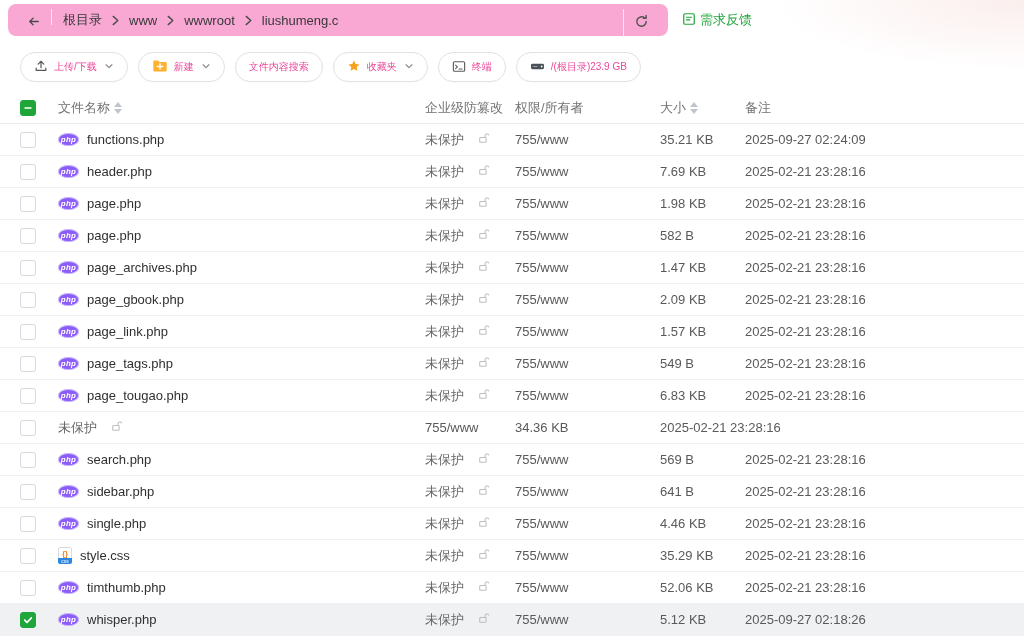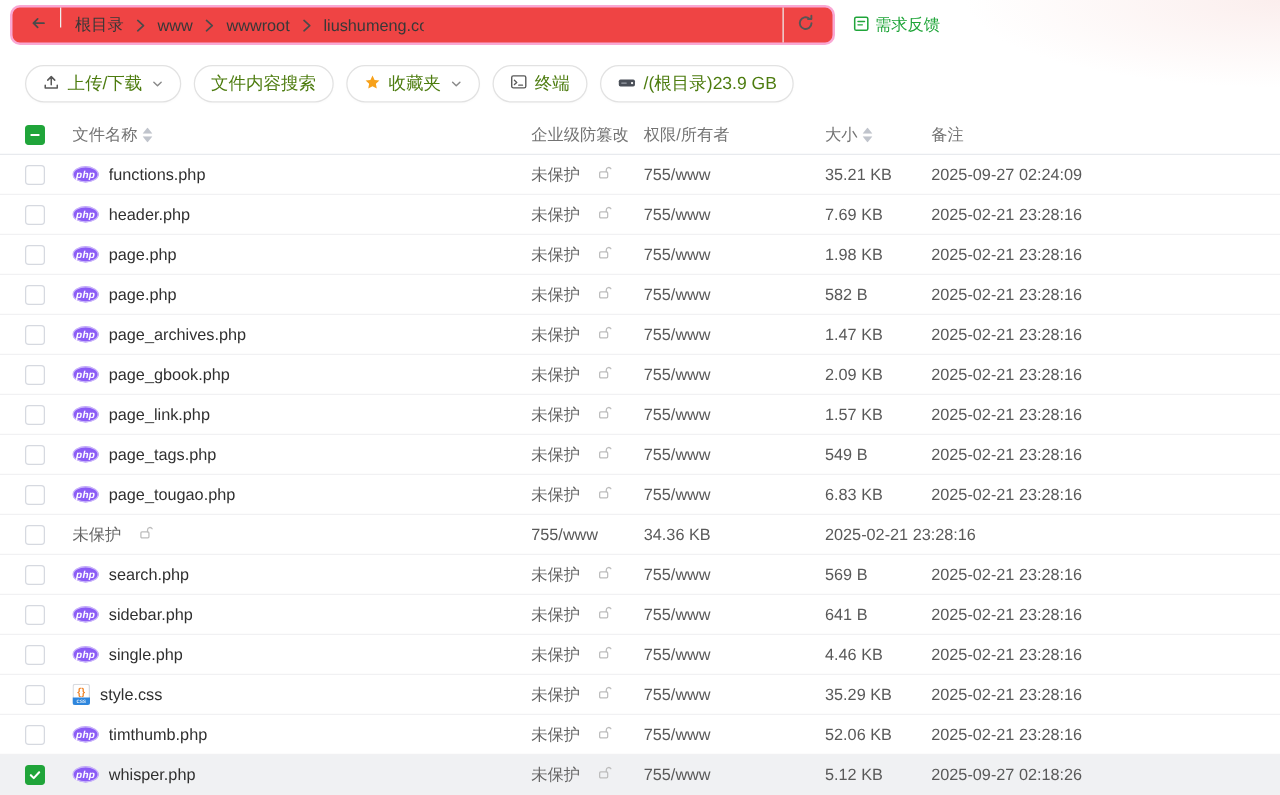--- a/index.html
+++ b/index.html
@@ -12,21 +12,21 @@
     content:""; position:absolute; top:0; right:0; width:420px; height:120px;
     background:radial-gradient(ellipse 360px 100px at 100% 0%, #fbeeed 0%, rgba(251,238,237,0) 70%);
     pointer-events:none; z-index:0;
   }
   .page{ position:relative; z-index:1; }
 
   
   .topbar{ display:flex; align-items:center; height:40px; padding:0 10px 0 8px; }
   .crumbbox{
     display:flex; align-items:flex-start; height:32px; width:660px;
-    border:2px solid #f9a8d4; border-radius:8px; background:#ef4444; padding:0 4px;
+    border:5px solid #f9a8d4; border-radius:8px; background:#f9a8d4; padding:0 4px;
   }
   .back-btn{
     display:flex; align-items:center; justify-content:center;
     width:32px; height:28px; border:none; background:transparent; cursor:pointer;
   }
   .crumb-sep-line{ width:1px; height:16px; background:#eee; margin:0 2px; }
   .crumbs{ display:flex; align-items:center; height:100%; flex:1; overflow:hidden; }
   .crumb{ padding:0 9px; color:#383838; cursor:pointer; white-space:nowrap; }
   .crumb-chevron{ display:flex; align-items:center; color:#555; }
   .crumb-space{ flex:1; min-width:20px; height:100%; cursor:text; }
@@ -38,21 +38,21 @@
   .feedback-link{
     display:flex; align-items:center; gap:4px; margin-left:14px;
     color:#20a53a; cursor:pointer; text-decoration:none; white-space:nowrap;
   }
 
   
   .toolbar{ display:flex; align-items:center; gap:10px; padding:12px 0 0 20px; height:42px; }
   .tbtn{
     display:inline-flex; align-items:center; gap:6px; height:30px; padding:0 13px;
     background:#fff; border:1px solid #e2e2e2; border-radius:15px;
-    font-size:14px; color:#4d7c0f; cursor:pointer; white-space:nowrap;
+    font-size:10px; color:#ec4899; cursor:pointer; white-space:nowrap;
     box-shadow:0 1px 2px rgba(0,0,0,0.02);
   }
   .tbtn svg{ flex:none; }
   .chev-down{ margin-left:1px; }
 
   
   .filetable{ margin-top:10px; }
   .trow{
     display:grid;
     grid-template-columns:38px 367px 90px 145px 85px 150px 1fr;
@@ -171,20 +171,34 @@
           </svg>
       </span>
       <span>上传/下载</span>
       <span class="chev-down">
         <svg width="10" height="10" viewBox="0 0 12 12">
             <path d="M2.5 4.5 L6 8 l3.5-3.5" fill="none" stroke="#8a8a8a" stroke-width="1.4" stroke-linecap="round" stroke-linejoin="round"></path>
           </svg>
       </span>
     </button>
 
+    <button class="tbtn">
+      <span>
+        <svg width="16" height="14" viewBox="0 0 18 15">
+            <path d="M1.5 2.5 a1.2 1.2 0 0 1 1.2-1.2 h4l1.6 1.8 h7 a1.2 1.2 0 0 1 1.2 1.2 v8.2 a1.2 1.2 0 0 1 -1.2 1.2 h-12.6 a1.2 1.2 0 0 1 -1.2-1.2 z" fill="#ffb02e"></path>
+            <path d="M6 8 h6 M9 5 v6" stroke="#fff" stroke-width="1.6" stroke-linecap="round"></path>
+          </svg>
+      </span>
+      <span>新建</span>
+      <span class="chev-down">
+        <svg width="10" height="10" viewBox="0 0 12 12">
+            <path d="M2.5 4.5 L6 8 l3.5-3.5" fill="none" stroke="#8a8a8a" stroke-width="1.4" stroke-linecap="round" stroke-linejoin="round"></path>
+          </svg>
+      </span>
+    </button>
 
     <button class="tbtn">
       <span>文件内容搜索</span>
     </button>
 
     <button class="tbtn">
       <span>
         <svg width="14" height="14" viewBox="0 0 16 16">
             <path d="M8 1.6 l1.9 4 4.4 .6 -3.2 3 .8 4.3 -3.9-2.1 -3.9 2.1 .8-4.3 -3.2-3 4.4-.6 z" fill="#f7a11a"></path>
           </svg>

